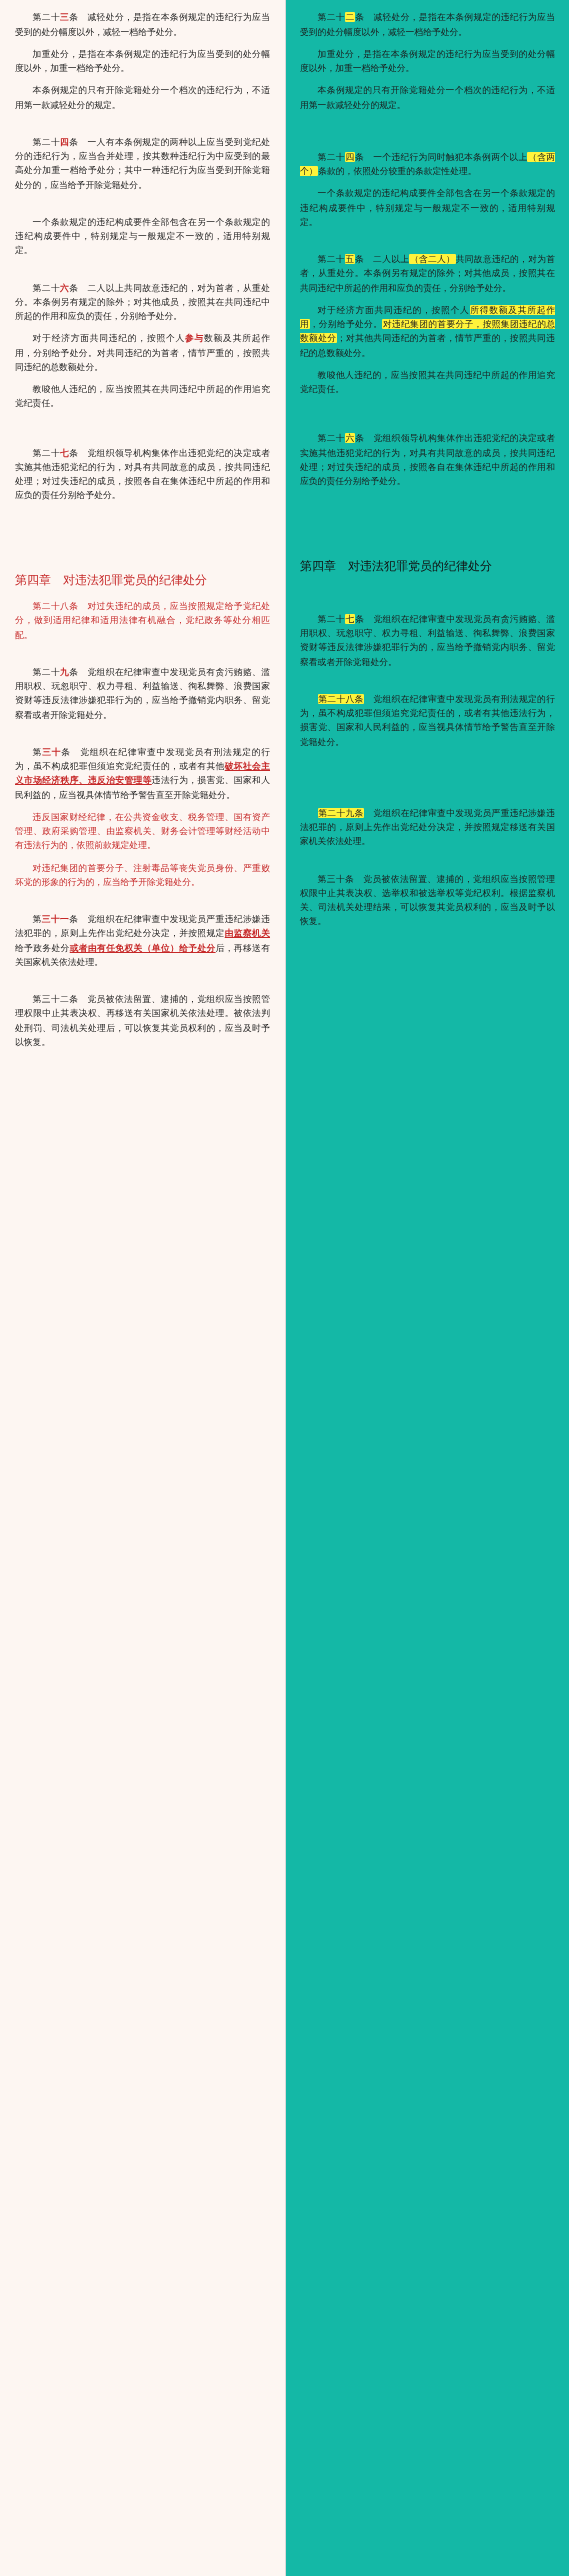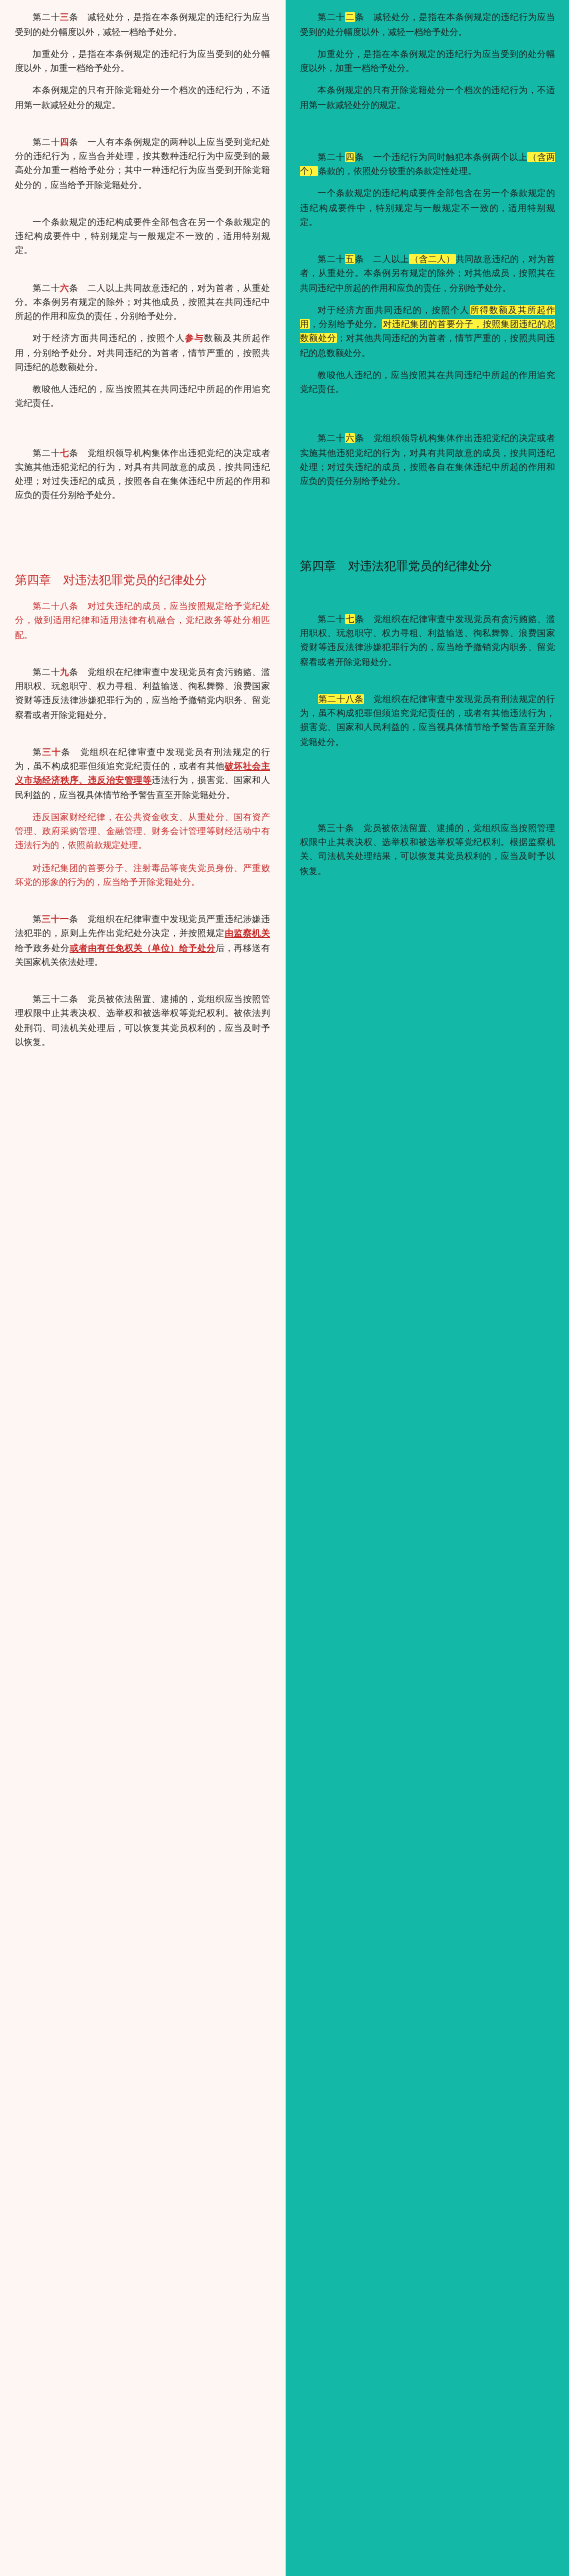--- a/index.html
+++ b/index.html
@@ -107,26 +107,26 @@
       <p class="para">教唆他人违纪的，应当按照其在共同违纪中所起的作用追究党纪责任。</p>
       <div class="gap gap-lg"></div>
       <p class="para">第二十<b class="num">七</b>条　党组织领导机构集体作出违犯党纪的决定或者实施其他违犯党纪的行为，对具有共同故意的成员，按共同违纪处理；对过失违纪的成员，按照各自在集体违纪中所起的作用和应负的责任分别给予处分。</p>
       <div class="gap gap-xl"></div>
       <p class="para heading">第四章　对违法犯罪党员的纪律处分</p>
       <p class="para red">第二十八条　对过失违纪的成员，应当按照规定给予党纪处分，做到适用纪律和适用法律有机融合，党纪政务等处分相匹配。</p>
       <div class="gap"></div>
       <p class="para">第二十<b class="num">九</b>条　党组织在纪律审查中发现党员有贪污贿赂、滥用职权、玩忽职守、权力寻租、利益输送、徇私舞弊、浪费国家资财等违反法律涉嫌犯罪行为的，应当给予撤销党内职务、留党察看或者开除党籍处分。</p>
       <div class="gap"></div>
       <p class="para">第<b class="num">三十</b>条　党组织在纪律审查中发现党员有刑法规定的行为，虽不构成犯罪但须追究党纪责任的，或者有其他<span class="ul-red">破坏社会主义市场经济秩序、违反治安管理等</span>违法行为，损害党、国家和人民利益的，应当视具体情节给予警告直至开除党籍处分。</p>
-      <p class="para red">违反国家财经纪律，在公共资金收支、从重处分、国有资产管理、政府采购管理、金融管理、财务会计管理等财经活动中有违法行为的，依照前款规定处理。</p>
+      <p class="para red">违反国家财经纪律，在公共资金收支、税务管理、国有资产管理、政府采购管理、由监察机关、财务会计管理等财经活动中有违法行为的，依照前款规定处理。</p>
       <p class="para red">对违纪集团的首要分子、注射毒品等丧失党员身份、严重败坏党的形象的行为的，应当给予开除党籍处分。</p>
       <div class="gap"></div>
       <p class="para">第<b class="num">三十一</b>条　党组织在纪律审查中发现党员严重违纪涉嫌违法犯罪的，原则上先作出党纪处分决定，并按照规定<span class="ul-red">由监察机关</span>给予政务处分<span class="ul-red">或者由有任免权关（单位）给予处分</span>后，再移送有关国家机关依法处理。</p>
       <div class="gap"></div>
-      <p class="para">第三十二条　党员被依法留置、逮捕的，党组织应当按照管理权限中止其表决权、选举权和被选举权等党纪权利。被依法判处刑罚、司法机关处理后，可以恢复其党员权利的，应当及时予以恢复。</p>
+      <p class="para">第三十二条　党员被依法留置、逮捕的，党组织应当按照管理权限中止其表决权、再移送有关国家机关依法处理。被依法判处刑罚、司法机关处理后，可以恢复其党员权利的，应当及时予以恢复。</p>
     </div>
   <div class="divider"></div>
   <div class="col col-right" id="col-right">
       <p class="para">第二十<span class="hl-y">二</span>条　减轻处分，是指在本条例规定的违纪行为应当受到的处分幅度以外，减轻一档给予处分。</p>
       <p class="para">加重处分，是指在本条例规定的违纪行为应当受到的处分幅度以外，加重一档给予处分。</p>
       <p class="para">本条例规定的只有开除党籍处分一个档次的违纪行为，不适用第一款减轻处分的规定。</p>
       <div class="gap"></div>
       <div class="gap"></div>
       <p class="para">第二十<span class="hl-y">四</span>条　一个违纪行为同时触犯本条例两个以上<span class="hl-y">（含两个）</span>条款的，依照处分较重的条款定性处理。</p>
       <p class="para">一个条款规定的违纪构成要件全部包含在另一个条款规定的违纪构成要件中，特别规定与一般规定不一致的，适用特别规定。</p>
@@ -136,17 +136,18 @@
       <p class="para">教唆他人违纪的，应当按照其在共同违纪中所起的作用追究党纪责任。</p>
       <div class="gap gap-lg"></div>
       <p class="para">第二十<span class="hl-y">六</span>条　党组织领导机构集体作出违犯党纪的决定或者实施其他违犯党纪的行为，对具有共同故意的成员，按共同违纪处理；对过失违纪的成员，按照各自在集体违纪中所起的作用和应负的责任分别给予处分。</p>
       <div class="gap gap-xl"></div>
       <p class="para heading">第四章　对违法犯罪党员的纪律处分</p>
       <div class="gap gap-lg"></div>
       <p class="para">第二十<span class="hl-y">七</span>条　党组织在纪律审查中发现党员有贪污贿赂、滥用职权、玩忽职守、权力寻租、利益输送、徇私舞弊、浪费国家资财等违反法律涉嫌犯罪行为的，应当给予撤销党内职务、留党察看或者开除党籍处分。</p>
       <div class="gap"></div>
       <p class="para"><span class="hl-y">第二十八条</span>　党组织在纪律审查中发现党员有刑法规定的行为，虽不构成犯罪但须追究党纪责任的，或者有其他违法行为，损害党、国家和人民利益的，应当视具体情节给予警告直至开除党籍处分。</p>
       <div class="gap gap-xl"></div>
+      <p class="para"><span class="hl-y">第二十九条</span>　党组织在纪律审查中发现党员严重违纪涉嫌违法犯罪的，原则上先作出党纪处分决定，并按照规定移送有关国家机关依法处理。</p>
       <div class="gap"></div>
       <p class="para">第三十条　党员被依法留置、逮捕的，党组织应当按照管理权限中止其表决权、选举权和被选举权等党纪权利。根据监察机关、司法机关处理结果，可以恢复其党员权利的，应当及时予以恢复。</p>
     </div>
 </div>
 
 
 </body></html>

